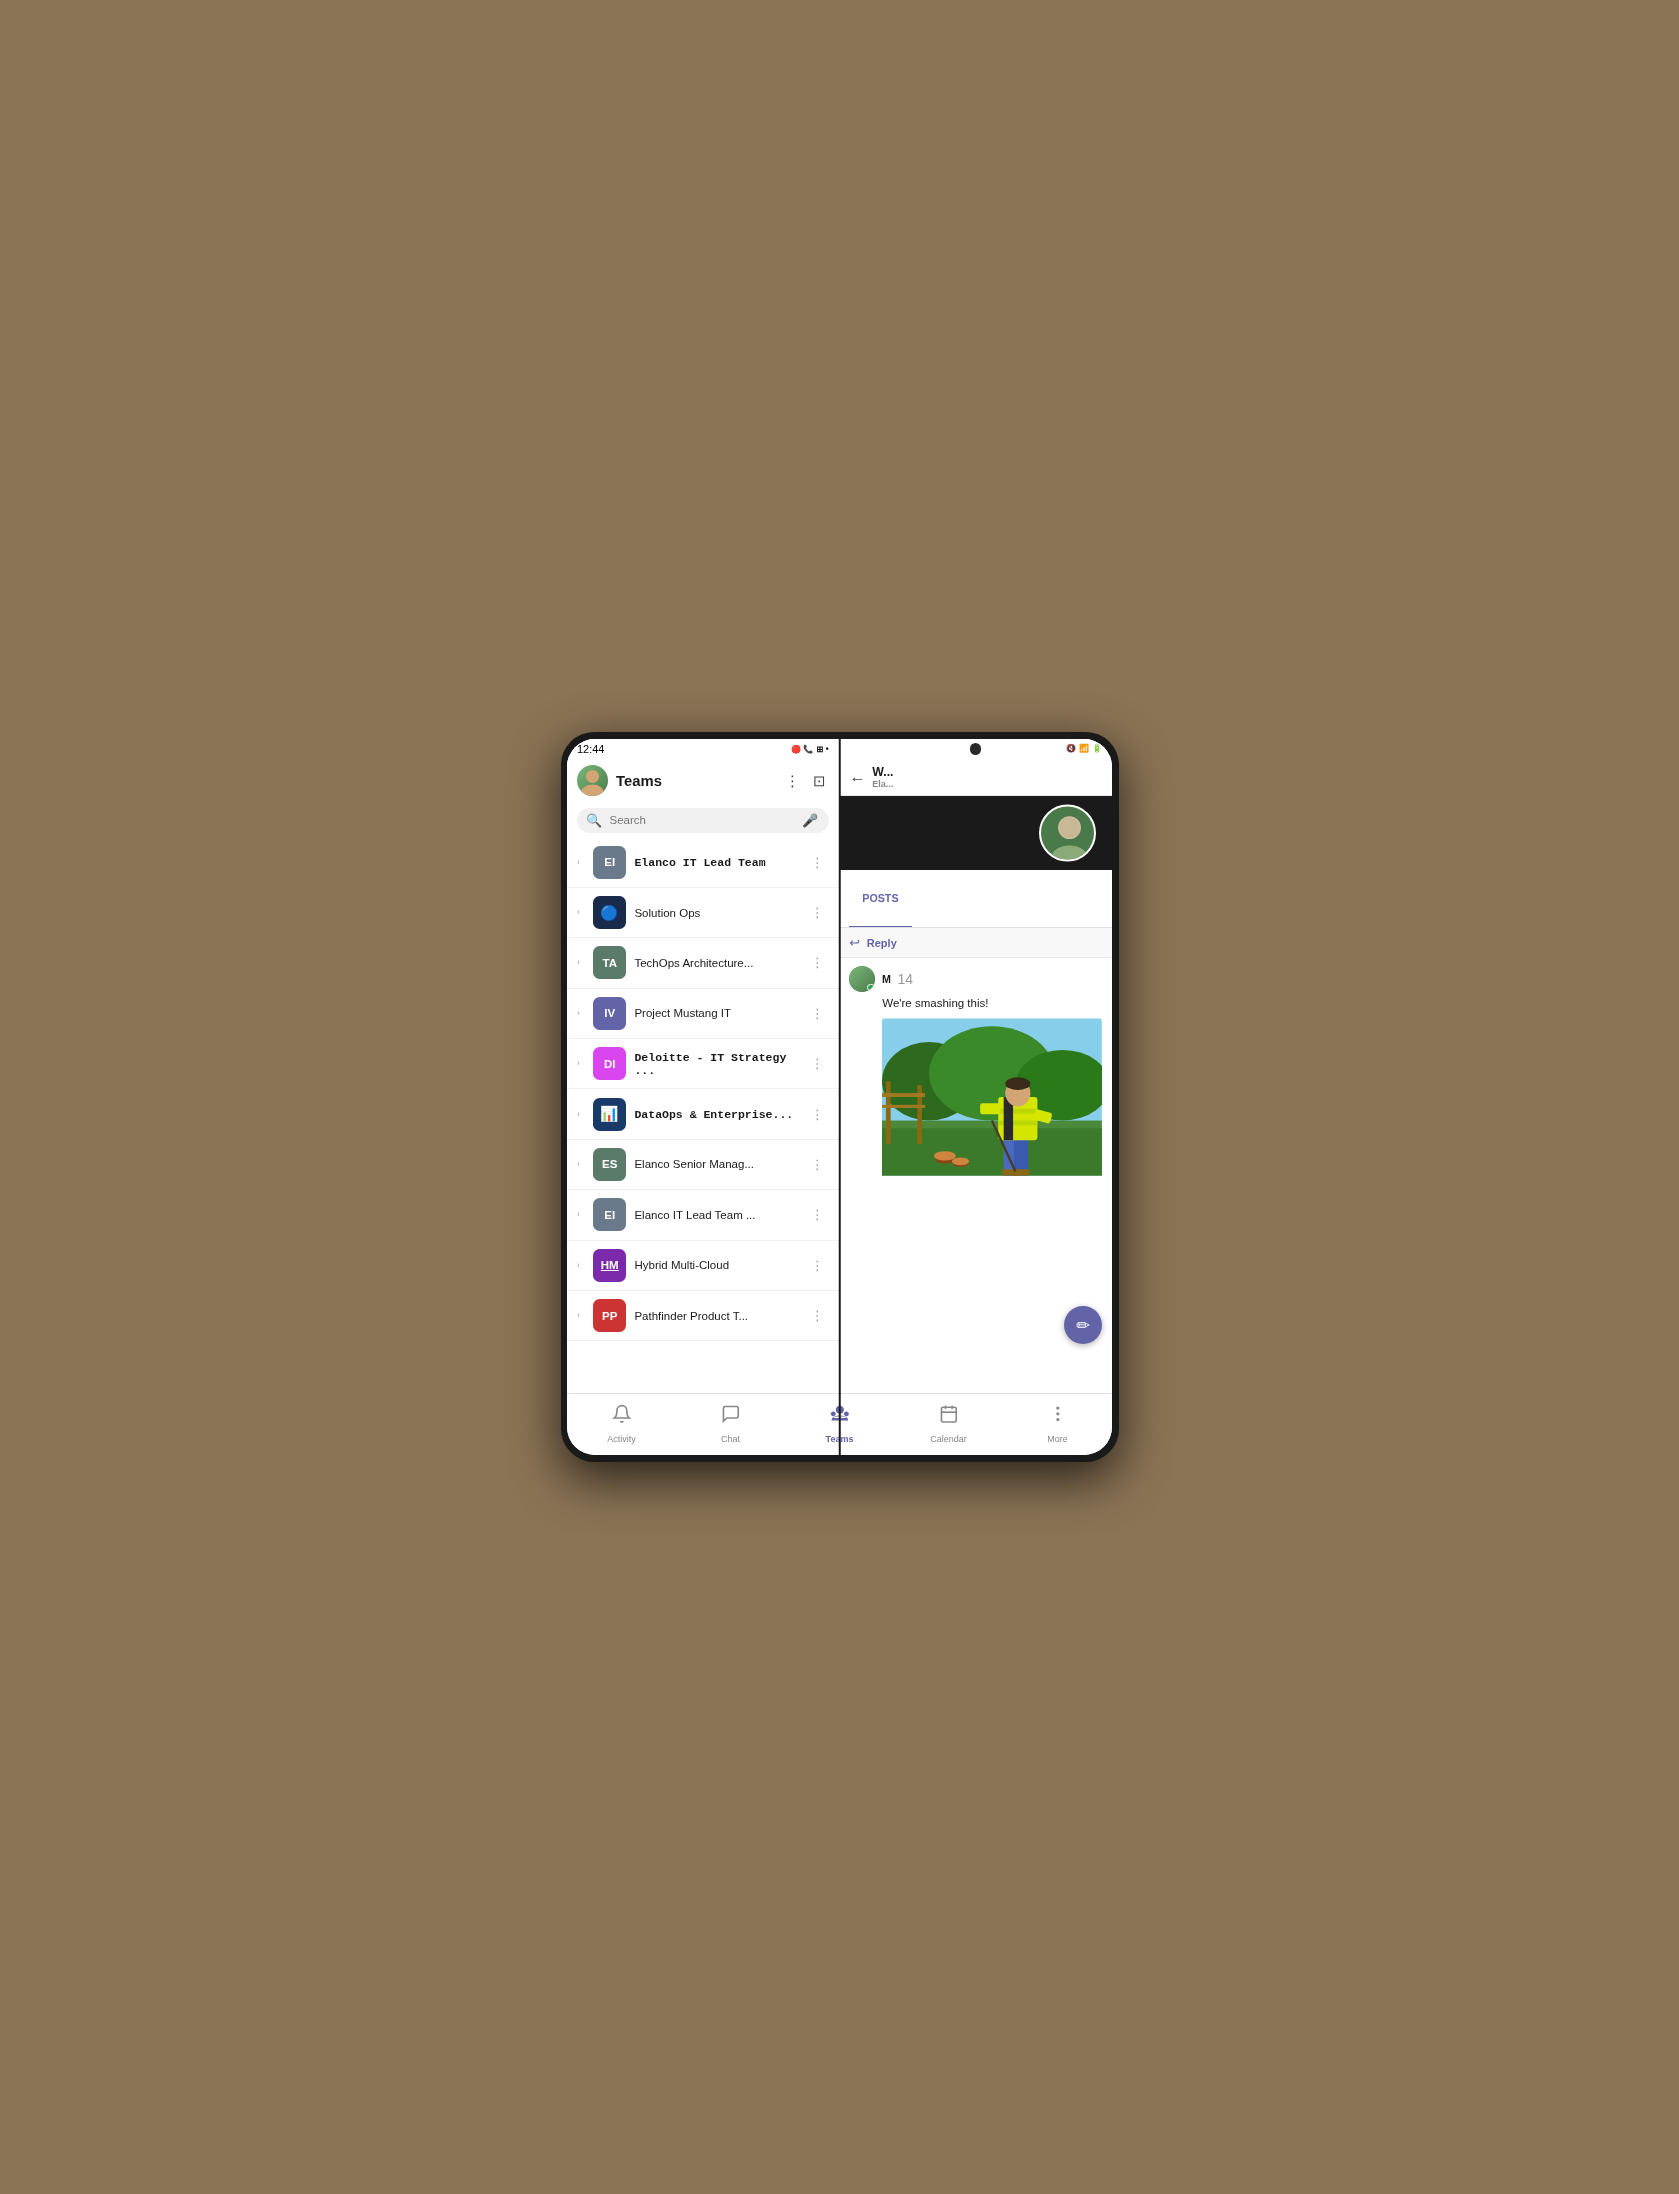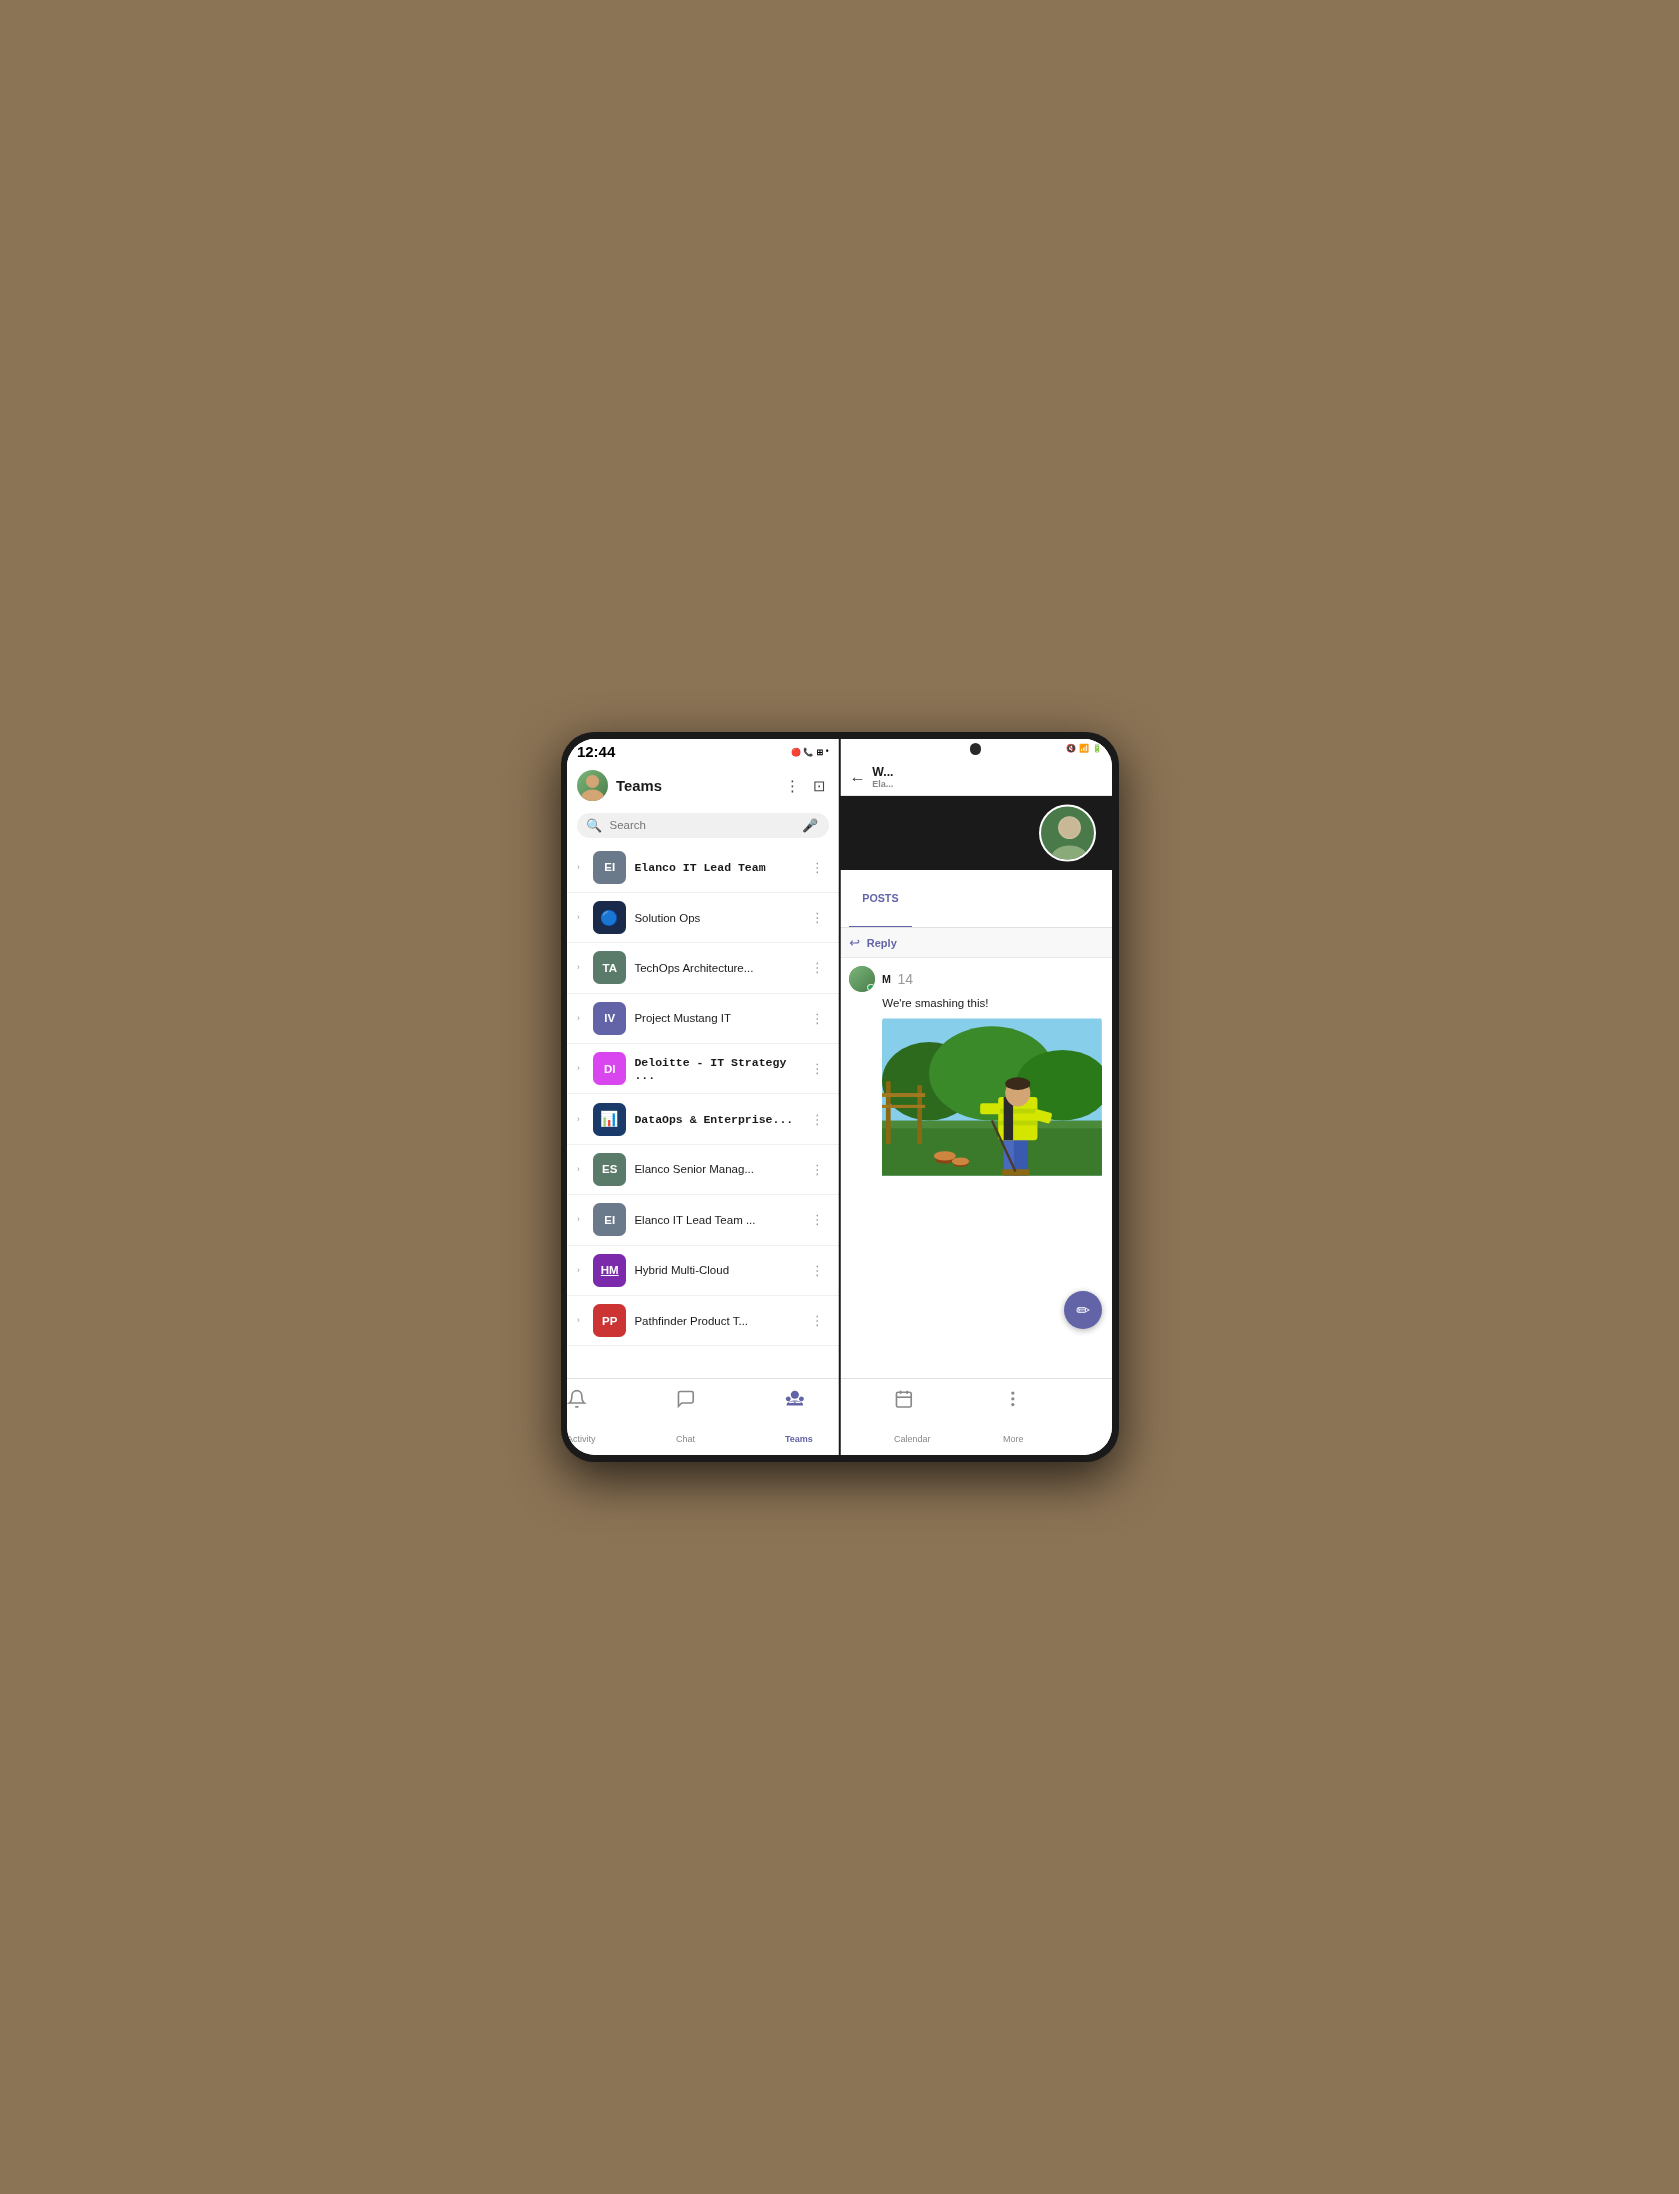--- a/index.html
+++ b/index.html
@@ -55,21 +55,21 @@
     }
     .status-bar-left {
       display: flex;
       justify-content: space-between;
       align-items: center;
       padding: 4.9px 9.8px 3.3px;
       font-size: 9px;
       font-weight: 600;
       background: #fff;
     }
-    .status-bar-left .time { font-size: 15px; font-weight: 700; }
+    .status-bar-left .time { font-size: 11px; font-weight: 400; }
     .status-icons { display: flex; align-items: center; gap: 2.5px; font-size: 8.2px; }
     .header-left {
       display: flex;
       align-items: center;
       padding: 6.6px 9.8px;
       gap: 8.2px;
       background: #fff;
     }
     .header-title {
       flex: 1;
@@ -300,21 +300,22 @@
       display: flex;
       background: #fff;
       border-top: 0.8px solid #e0e0e0;
       padding: 6.6px 0 8.2px;
       width: 100%;
     }
     .nav-item {
       flex: 1;
       display: flex;
       flex-direction: column;
-      gap: 20px;
+      align-items: center;
+      gap: 5px;
       cursor: pointer;
       padding: 3.3px 0;
     }
     .nav-icon { font-size: 18px; color: #888; }
     .nav-icon.active { color: #6264a7; }
     .nav-label { font-size: 9px; color: #888; }
     .nav-label.active { color: #6264a7; font-weight: 600; }
 
     
     .person-avatar-circle {

